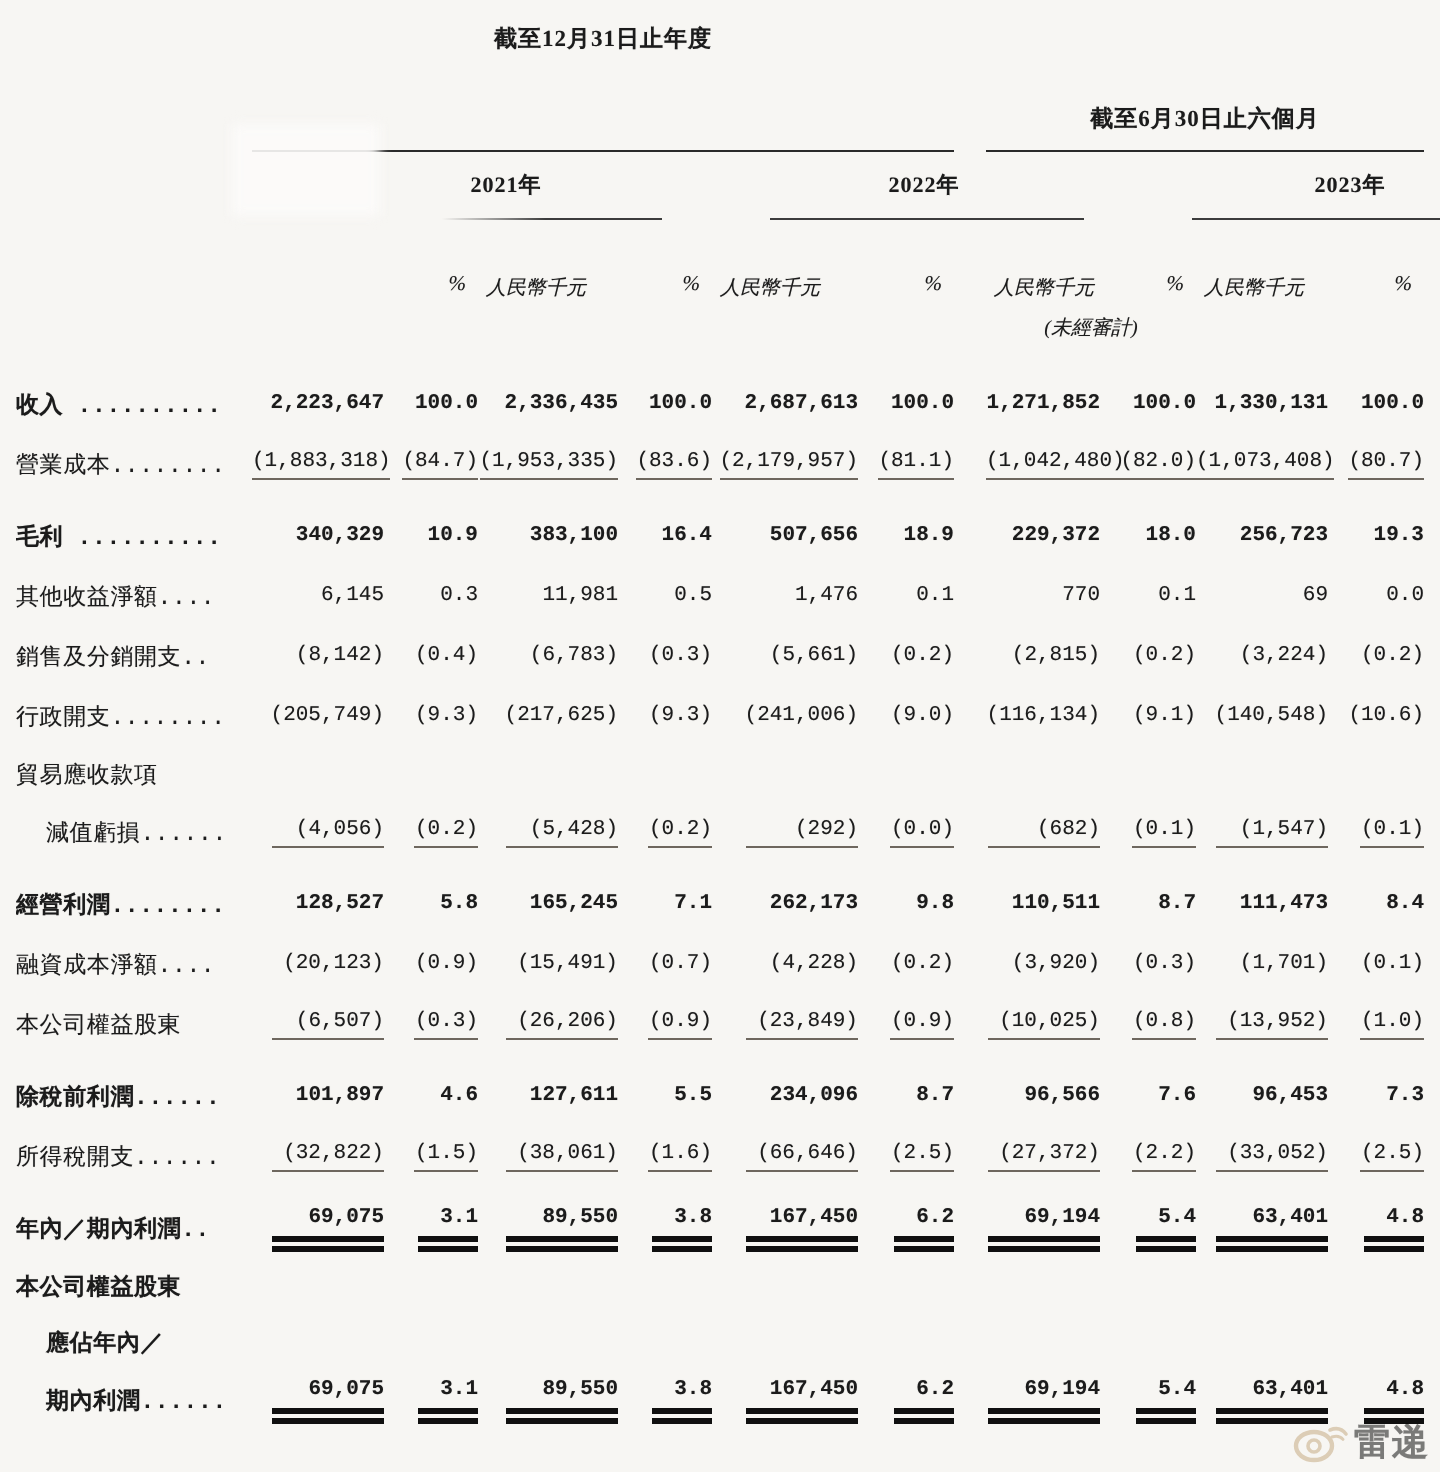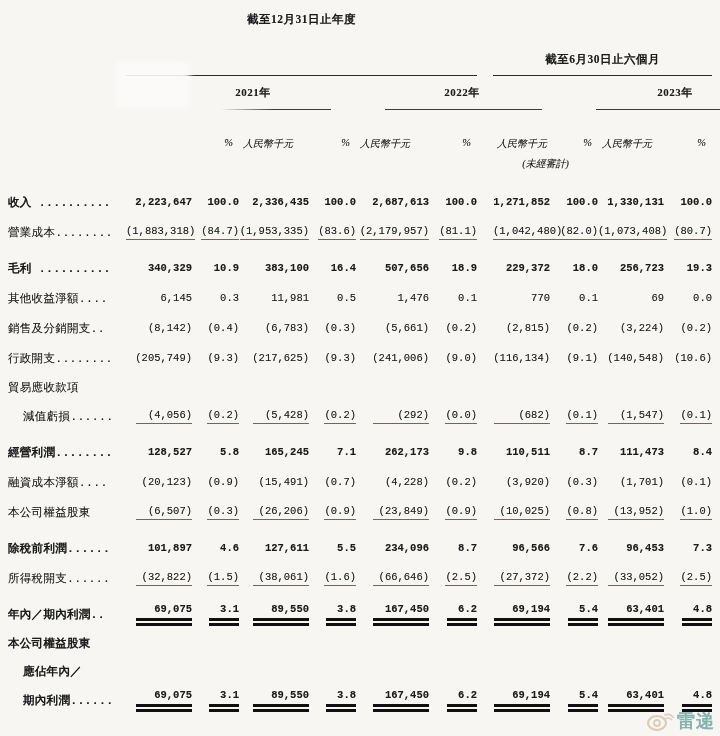--- a/index.html
+++ b/index.html
@@ -53,21 +53,21 @@
   .cell{text-align:right;font-size:10.5px;white-space:nowrap;}
   .cell .v{display:inline-block;text-align:right;}
   .amt .v{min-width:56px;}
   .pct .v{min-width:30px;}
   .rule-single .cell .v{border-bottom:1.1px solid #6e675e;padding-bottom:2px;}
   .rule-double .cell .v{border-bottom:8px double #101010;padding-bottom:3px;}
   .row.rule-single + .row,.row.rule-double + .row{margin-top:6px;}
   .row.rule-double + .row{margin-top:0;}
   
   .wm{position:absolute;right:5px;bottom:3px;display:flex;align-items:center;gap:2px;opacity:0.5;}
-  .wm-text{font-weight:700;font-size:18px;color:#0f766e;letter-spacing:1px;font-family:"Liberation Sans",sans-serif;}
+  .wm-text{font-weight:700;font-size:18px;color:#000000;letter-spacing:1px;font-family:"Liberation Sans",sans-serif;}
 </style>
 </head>
 <body>
 
 <div class="doc">
 
   <div class="patch"></div>
 
   <div class="hgrid">
     <div class="hgroup g1">

